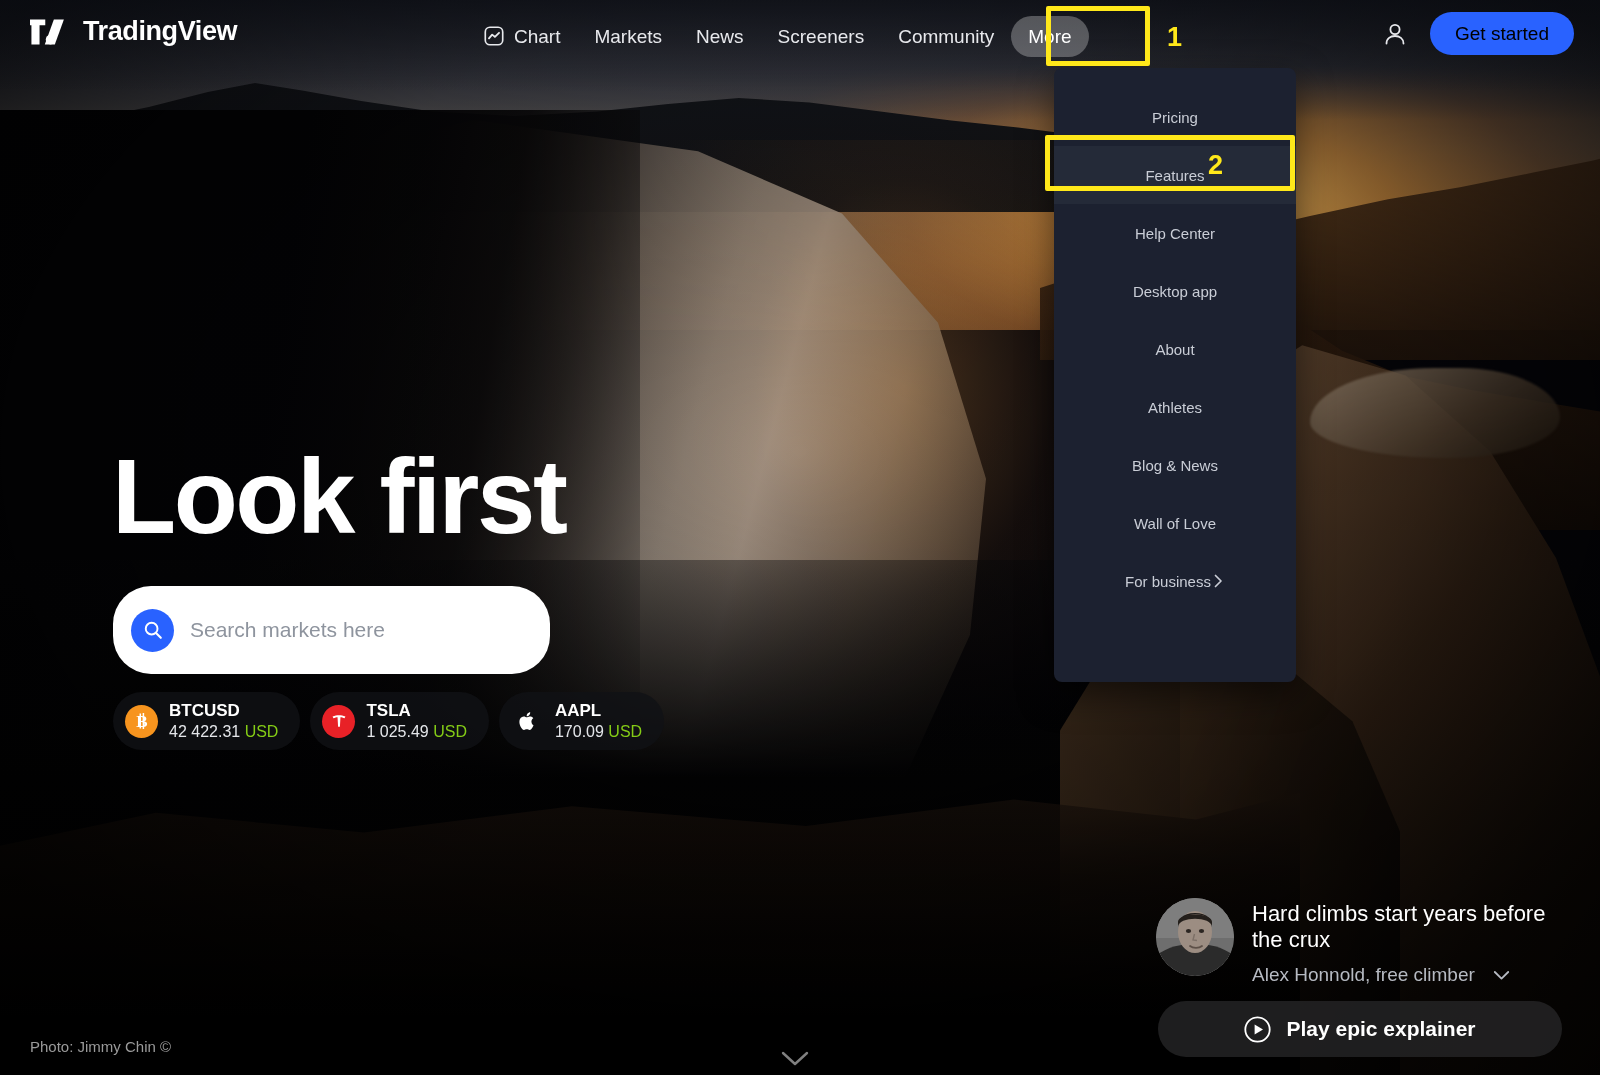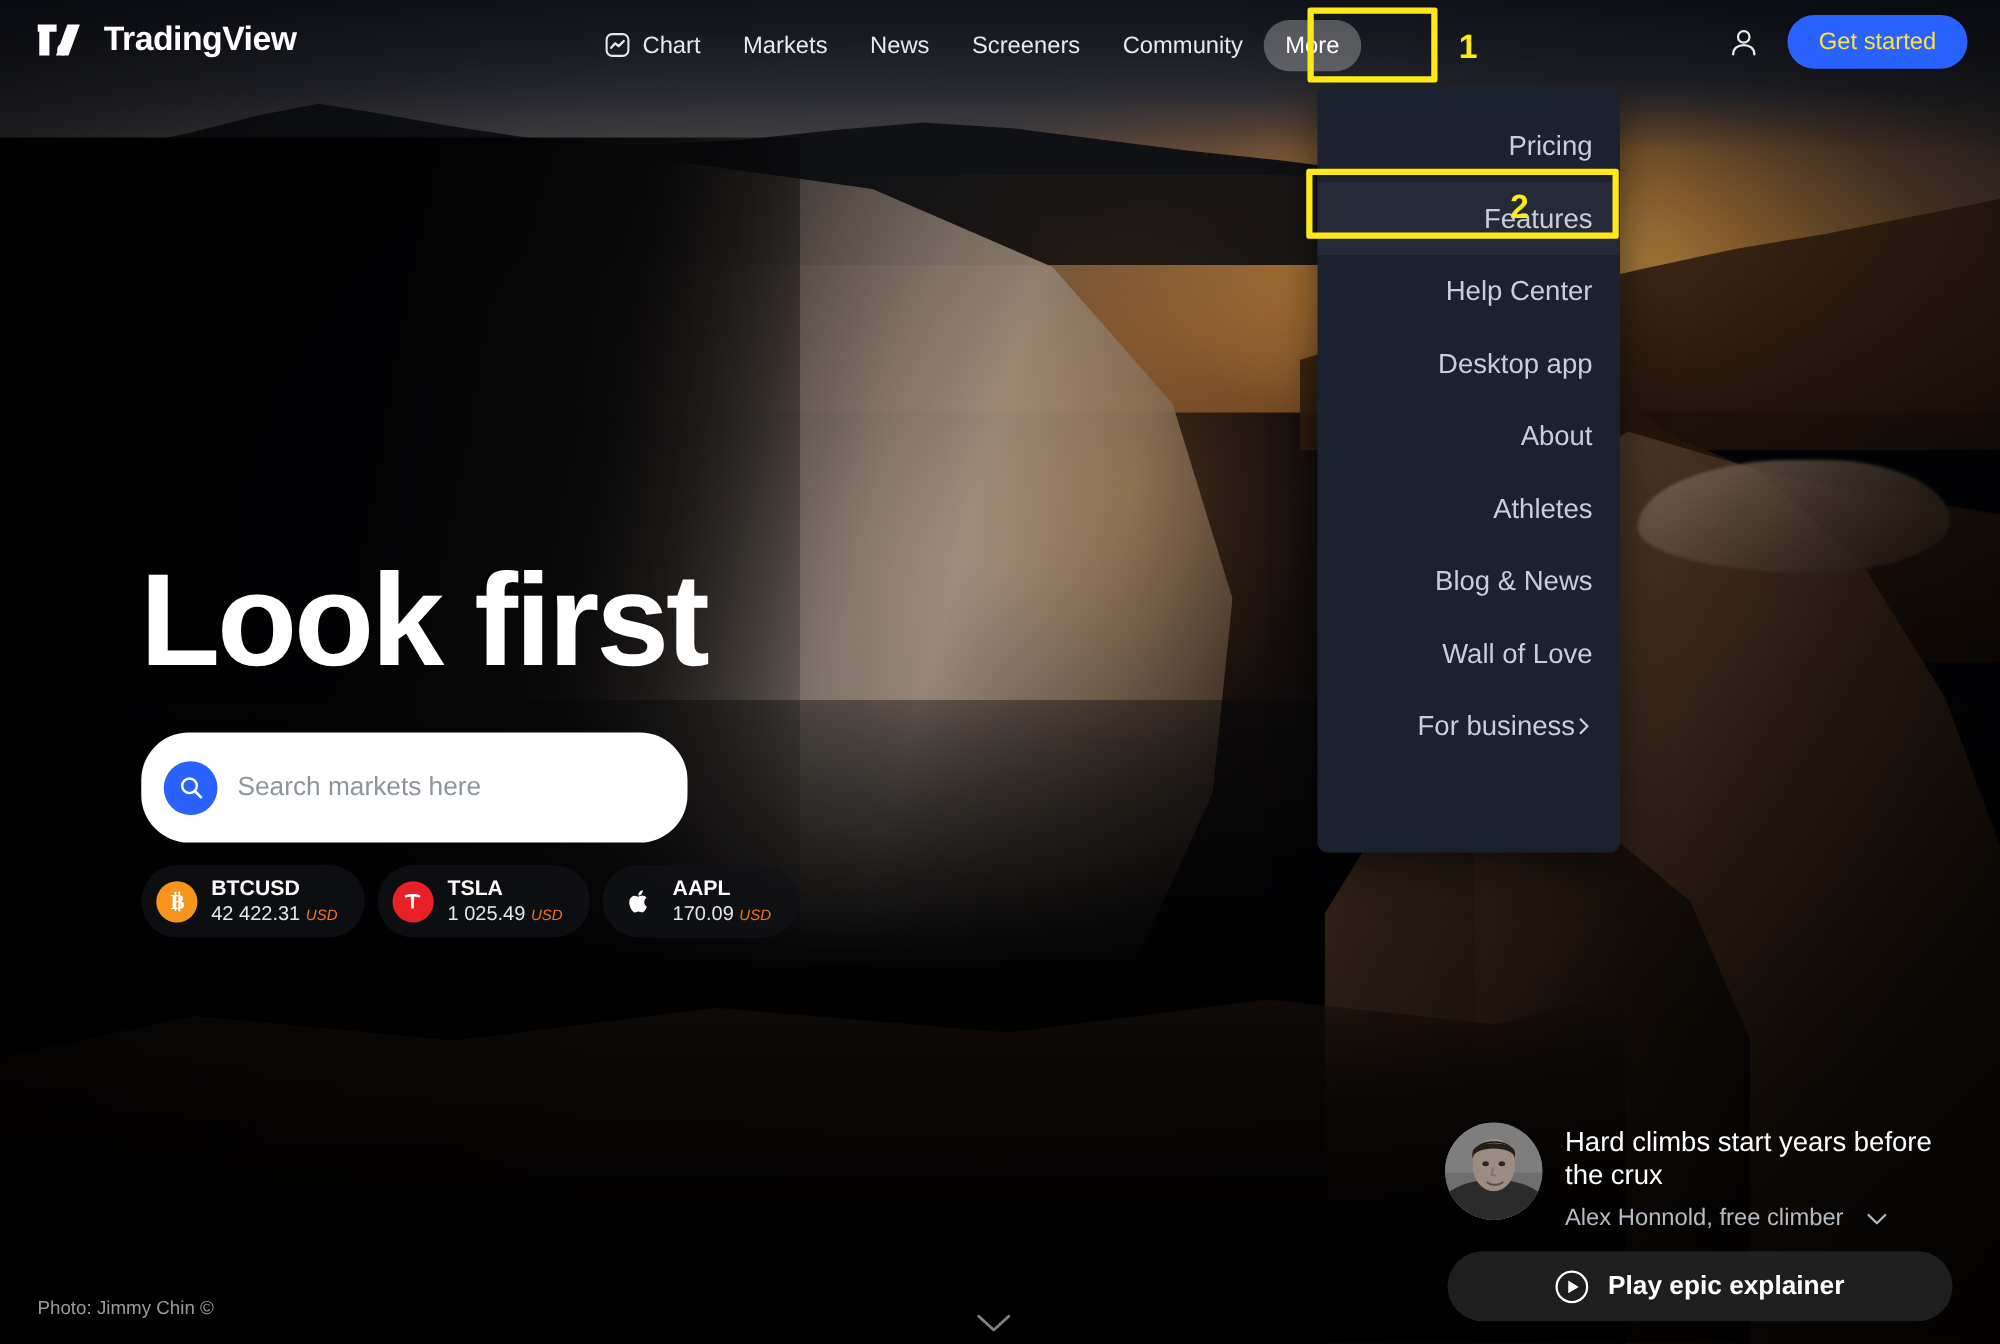--- a/index.html
+++ b/index.html
@@ -184,39 +184,39 @@
     color: #ffffff;
   }
   .chart-ic { width: 22px; height: 22px; display:block; }
 
   .header-right {
     position: absolute; right: 26px; top: 12px;
     display: flex; align-items: center; gap: 22px;
   }
   .user-ic { width: 26px; height: 26px; display:block; }
   .btn-getstarted {
-    background: #2962ff; color: #fde047; font-size: 19px;
+    background: #2962ff; color: #000000; font-size: 19px;
     padding: 12px 25px; border-radius: 24px; border: none;
     line-height: 1; white-space: nowrap;
   }
 
   
   .dropdown {
     position: absolute; left: 1054px; top: 68px;
     width: 242px; height: 614px;
     background: #1c2130;
     border-radius: 8px;
     z-index: 25;
     padding-top: 20px;
     box-shadow: 0 12px 34px rgba(0,0,0,0.55);
   }
   .menu-item {
     height: 58px; display: flex; align-items: center;
-    padding: 0 22px; color: #c9cdd6; font-size: 22px;
-    justify-content: flex-end;
+    padding: 0 22px; color: #c9cdd6; font-size: 15px;
+    justify-content: center;
   }
   .menu-item.highlighted { background: #242a38; }
   .menu-item .mlabel { line-height: 1; }
   .chev-right { width: 14px; height: 14px; display:block; }
 
   
   .hero-title {
     position: absolute; left: 112px; top: 440px;
     color: #ffffff; font-size: 105px; font-weight: bold;
     letter-spacing: -2.5px; line-height: 1.08; z-index: 12;
@@ -252,21 +252,21 @@
     padding: 0 22px 0 12px;
   }
   .chip-ic { width: 33px; height: 33px; border-radius: 50%; flex:0 0 auto;
      display:flex; align-items:center; justify-content:center; }
   .ic-btc { background: #f7941e; }
   .ic-tsla { background: #e82127; }
   .ic-aapl { background: transparent; }
   .chip-txt { display: flex; flex-direction: column; gap: 2px; }
   .chip-sym { color: #fff; font-size: 17px; font-weight: bold; line-height: 1.1; }
   .chip-price { color: #e4e6ea; font-size: 16px; line-height: 1.1; }
-  .chip-price .cur { color: #f97316; font-size: 12px; font-style: italic; }
+  .chip-price .cur { color: #84cc16; font-size: 16px; }
 
   
   .photo-credit {
     position: absolute; left: 30px; top: 1038px;
     color: #9a9a9a; font-size: 15px; z-index: 12;
   }
 
   
   .scroll-chev {
     position: absolute; left: 780px; top: 1050px; z-index: 12;

